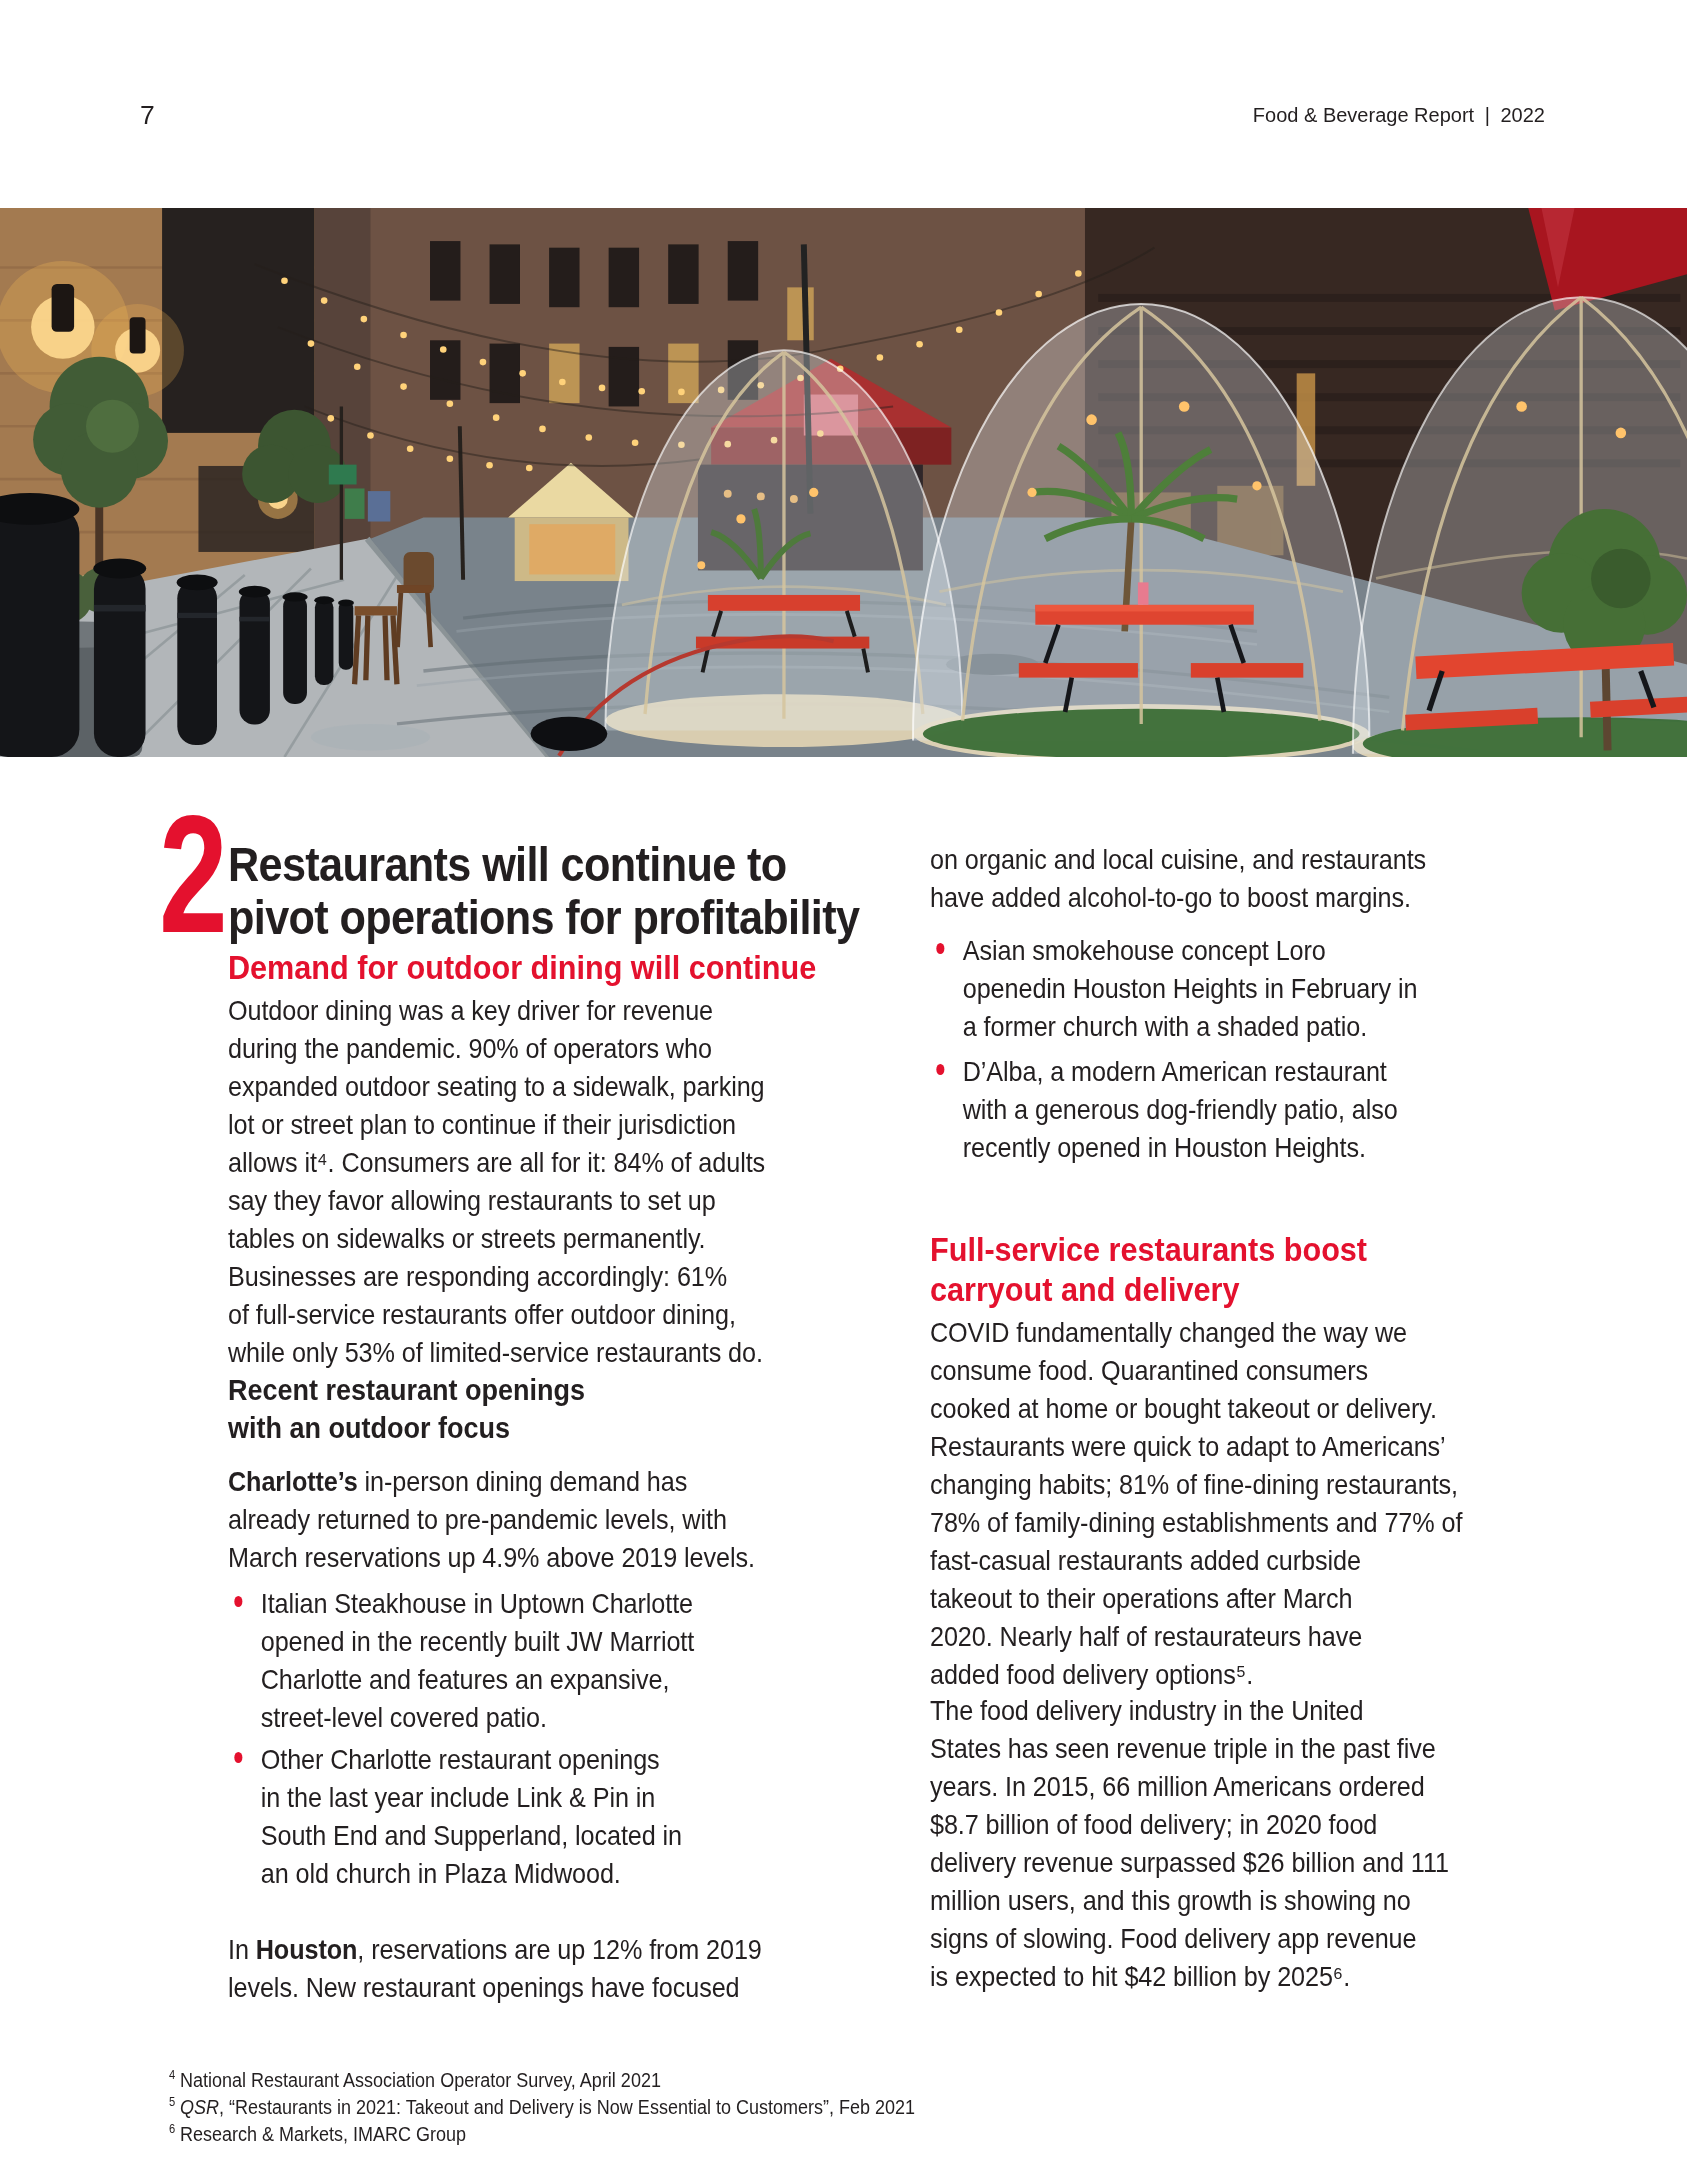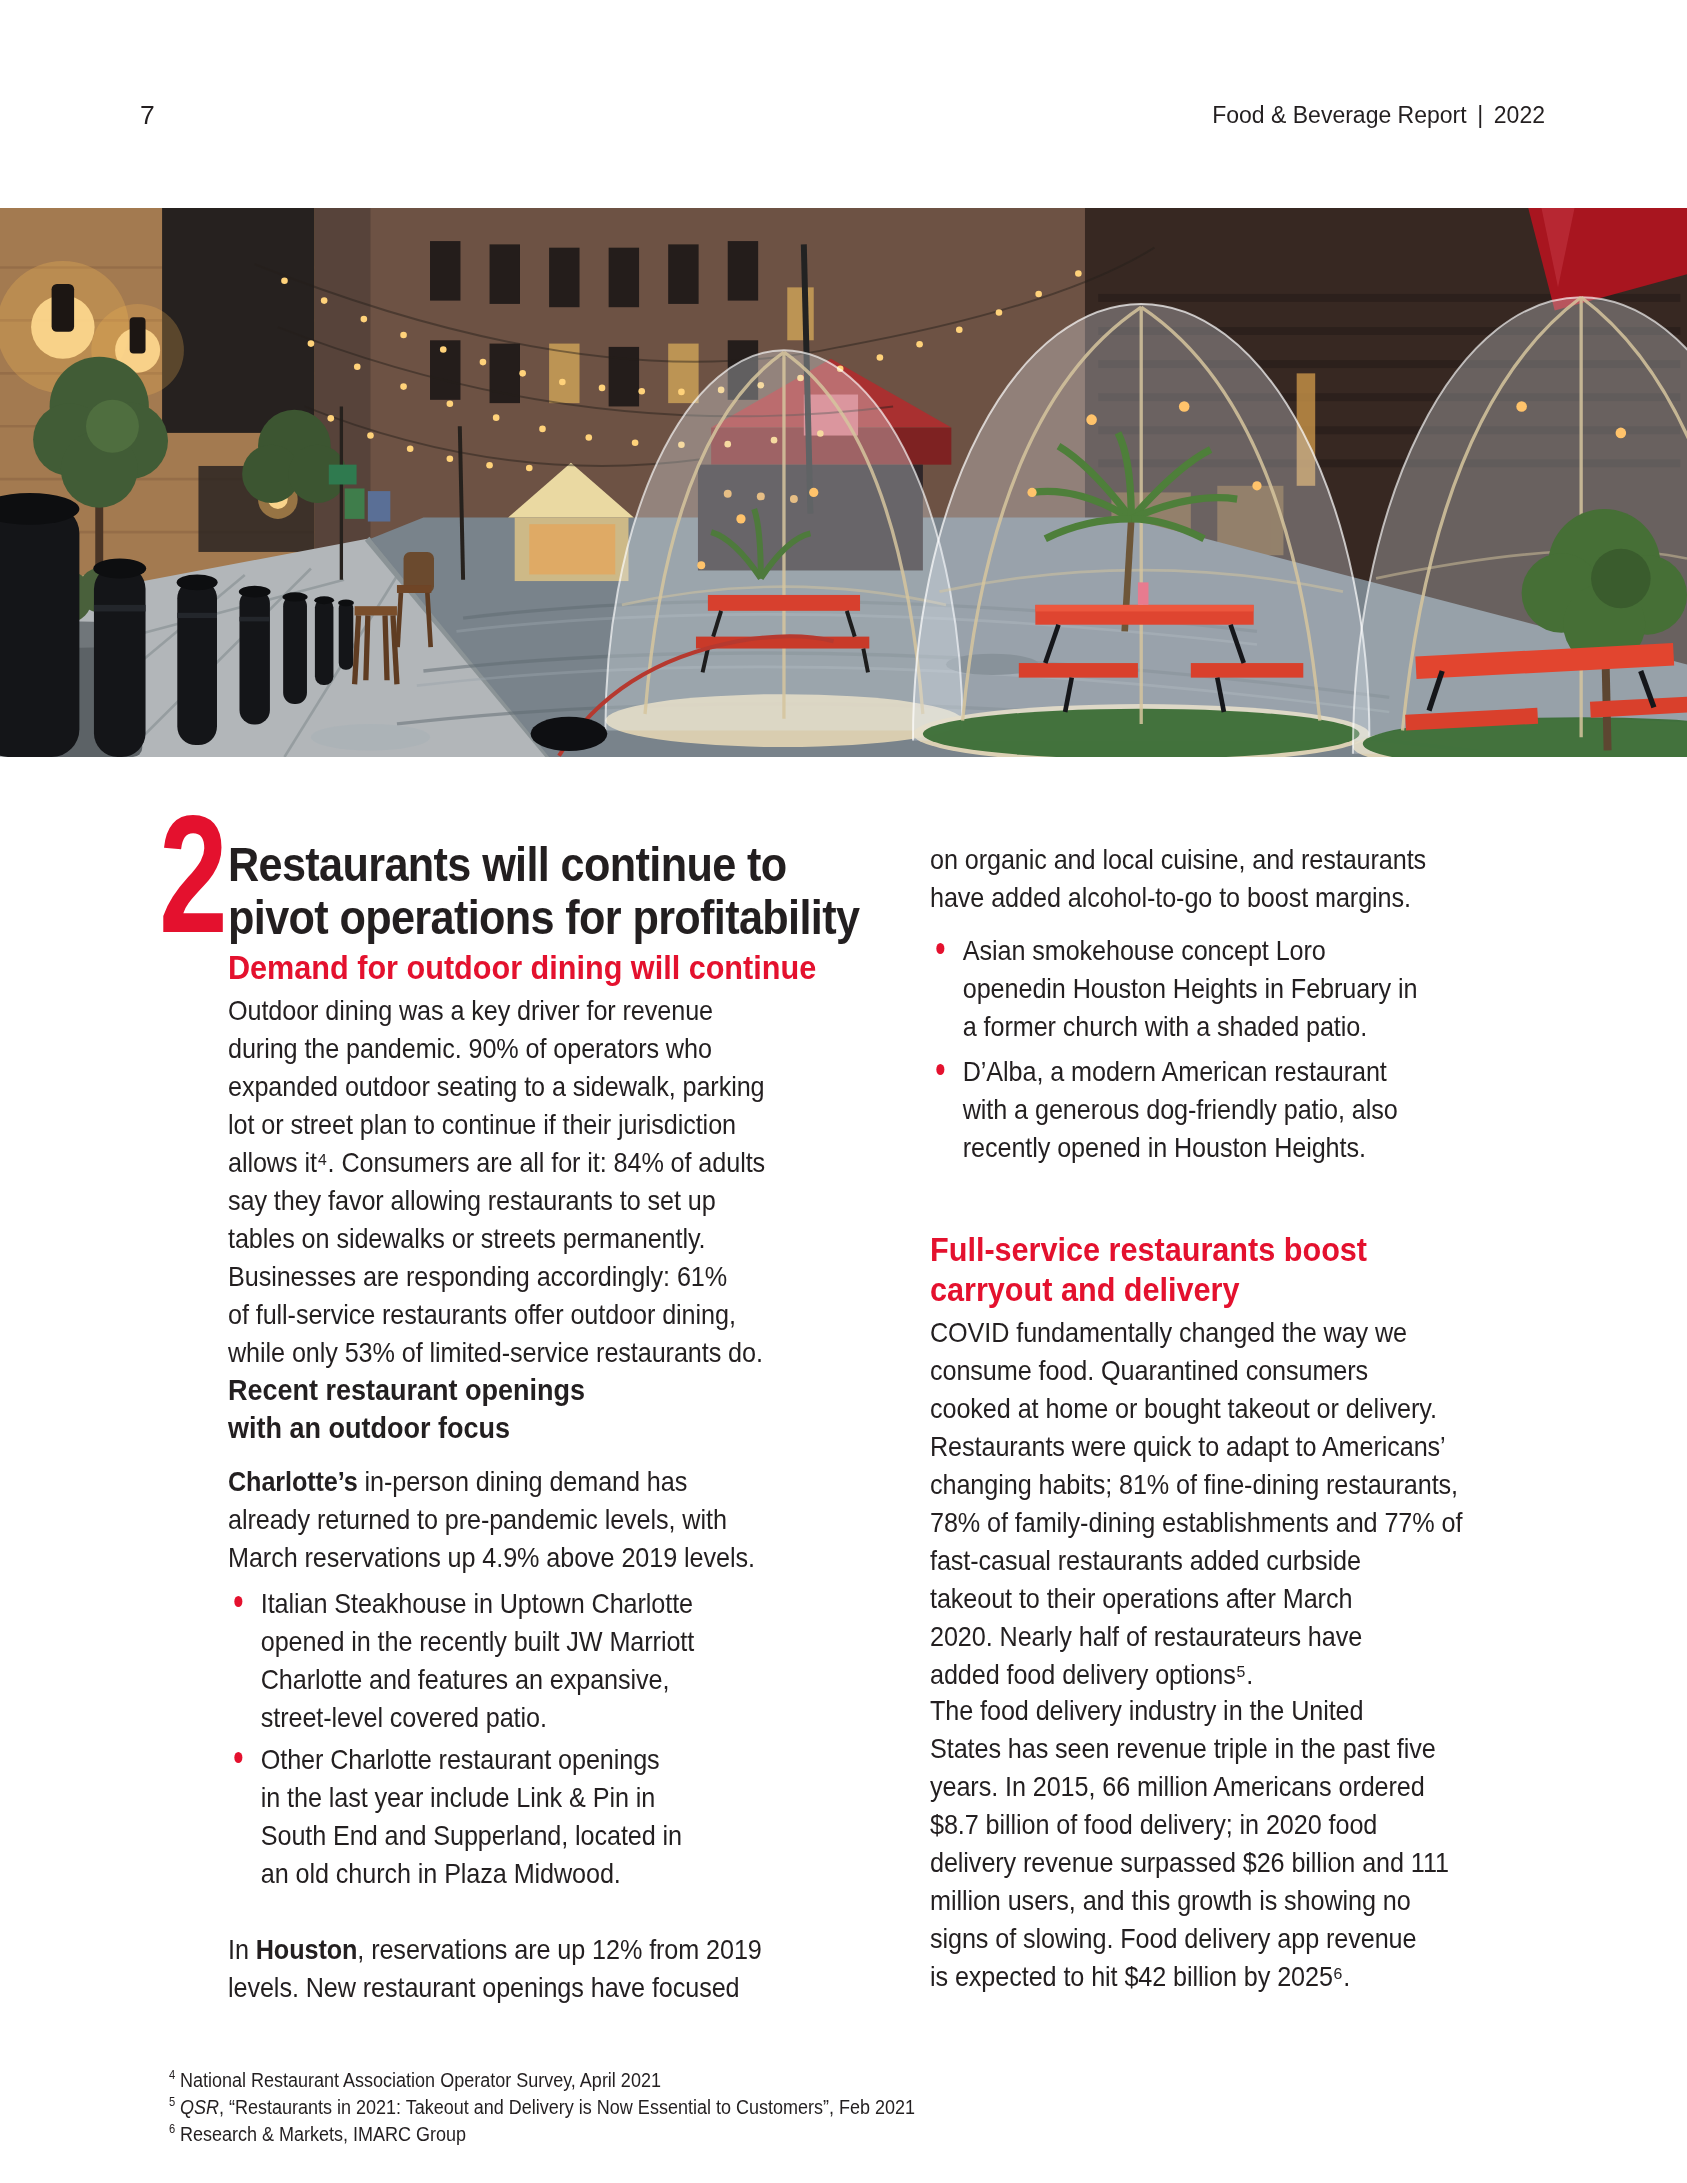--- a/index.html
+++ b/index.html
@@ -3,21 +3,21 @@
 <meta charset="utf-8">
 <style>
   html,body{margin:0;padding:0;background:#ffffff;}
   .page{
     position:relative;width:1687px;height:2183px;background:#ffffff;
     font-family:"Liberation Sans","DejaVu Sans",sans-serif;color:#231f20;overflow:hidden;
   }
   .abs{position:absolute;}
   
   .hdr-num{left:140px;top:99px;font-size:26.5px;line-height:32px;color:#231f20;}
-  .hdr-right{right:142px;top:99px;font-size:23px;line-height:32px;white-space:nowrap;color:#231f20;}
+  .hdr-right{right:142px;top:99px;font-size:20px;line-height:32px;white-space:nowrap;color:#231f20;}
   .hdr-right .divider{display:inline-block;margin:0 10.6px;font-weight:300;}
   
   .hero{left:0;top:208px;width:1687px;height:549px;overflow:hidden;background:#57433a;}
   .hero svg{display:block;width:100%;height:100%;}
   
   .big-num{left:159px;top:791px;font-size:167px;line-height:1;font-weight:700;color:#e4112e;
            transform:scaleX(.74);transform-origin:0 0;}
   .title{left:228px;top:838px;width:781px;margin:0;font-size:48px;line-height:53px;font-weight:700;
          letter-spacing:-0.7px;white-space:pre-line;transform:scaleX(.9);transform-origin:0 0;color:#231f20;}
   .red-sub{margin:0;font-size:34px;line-height:40px;font-weight:700;color:#e4112e;white-space:pre-line;

